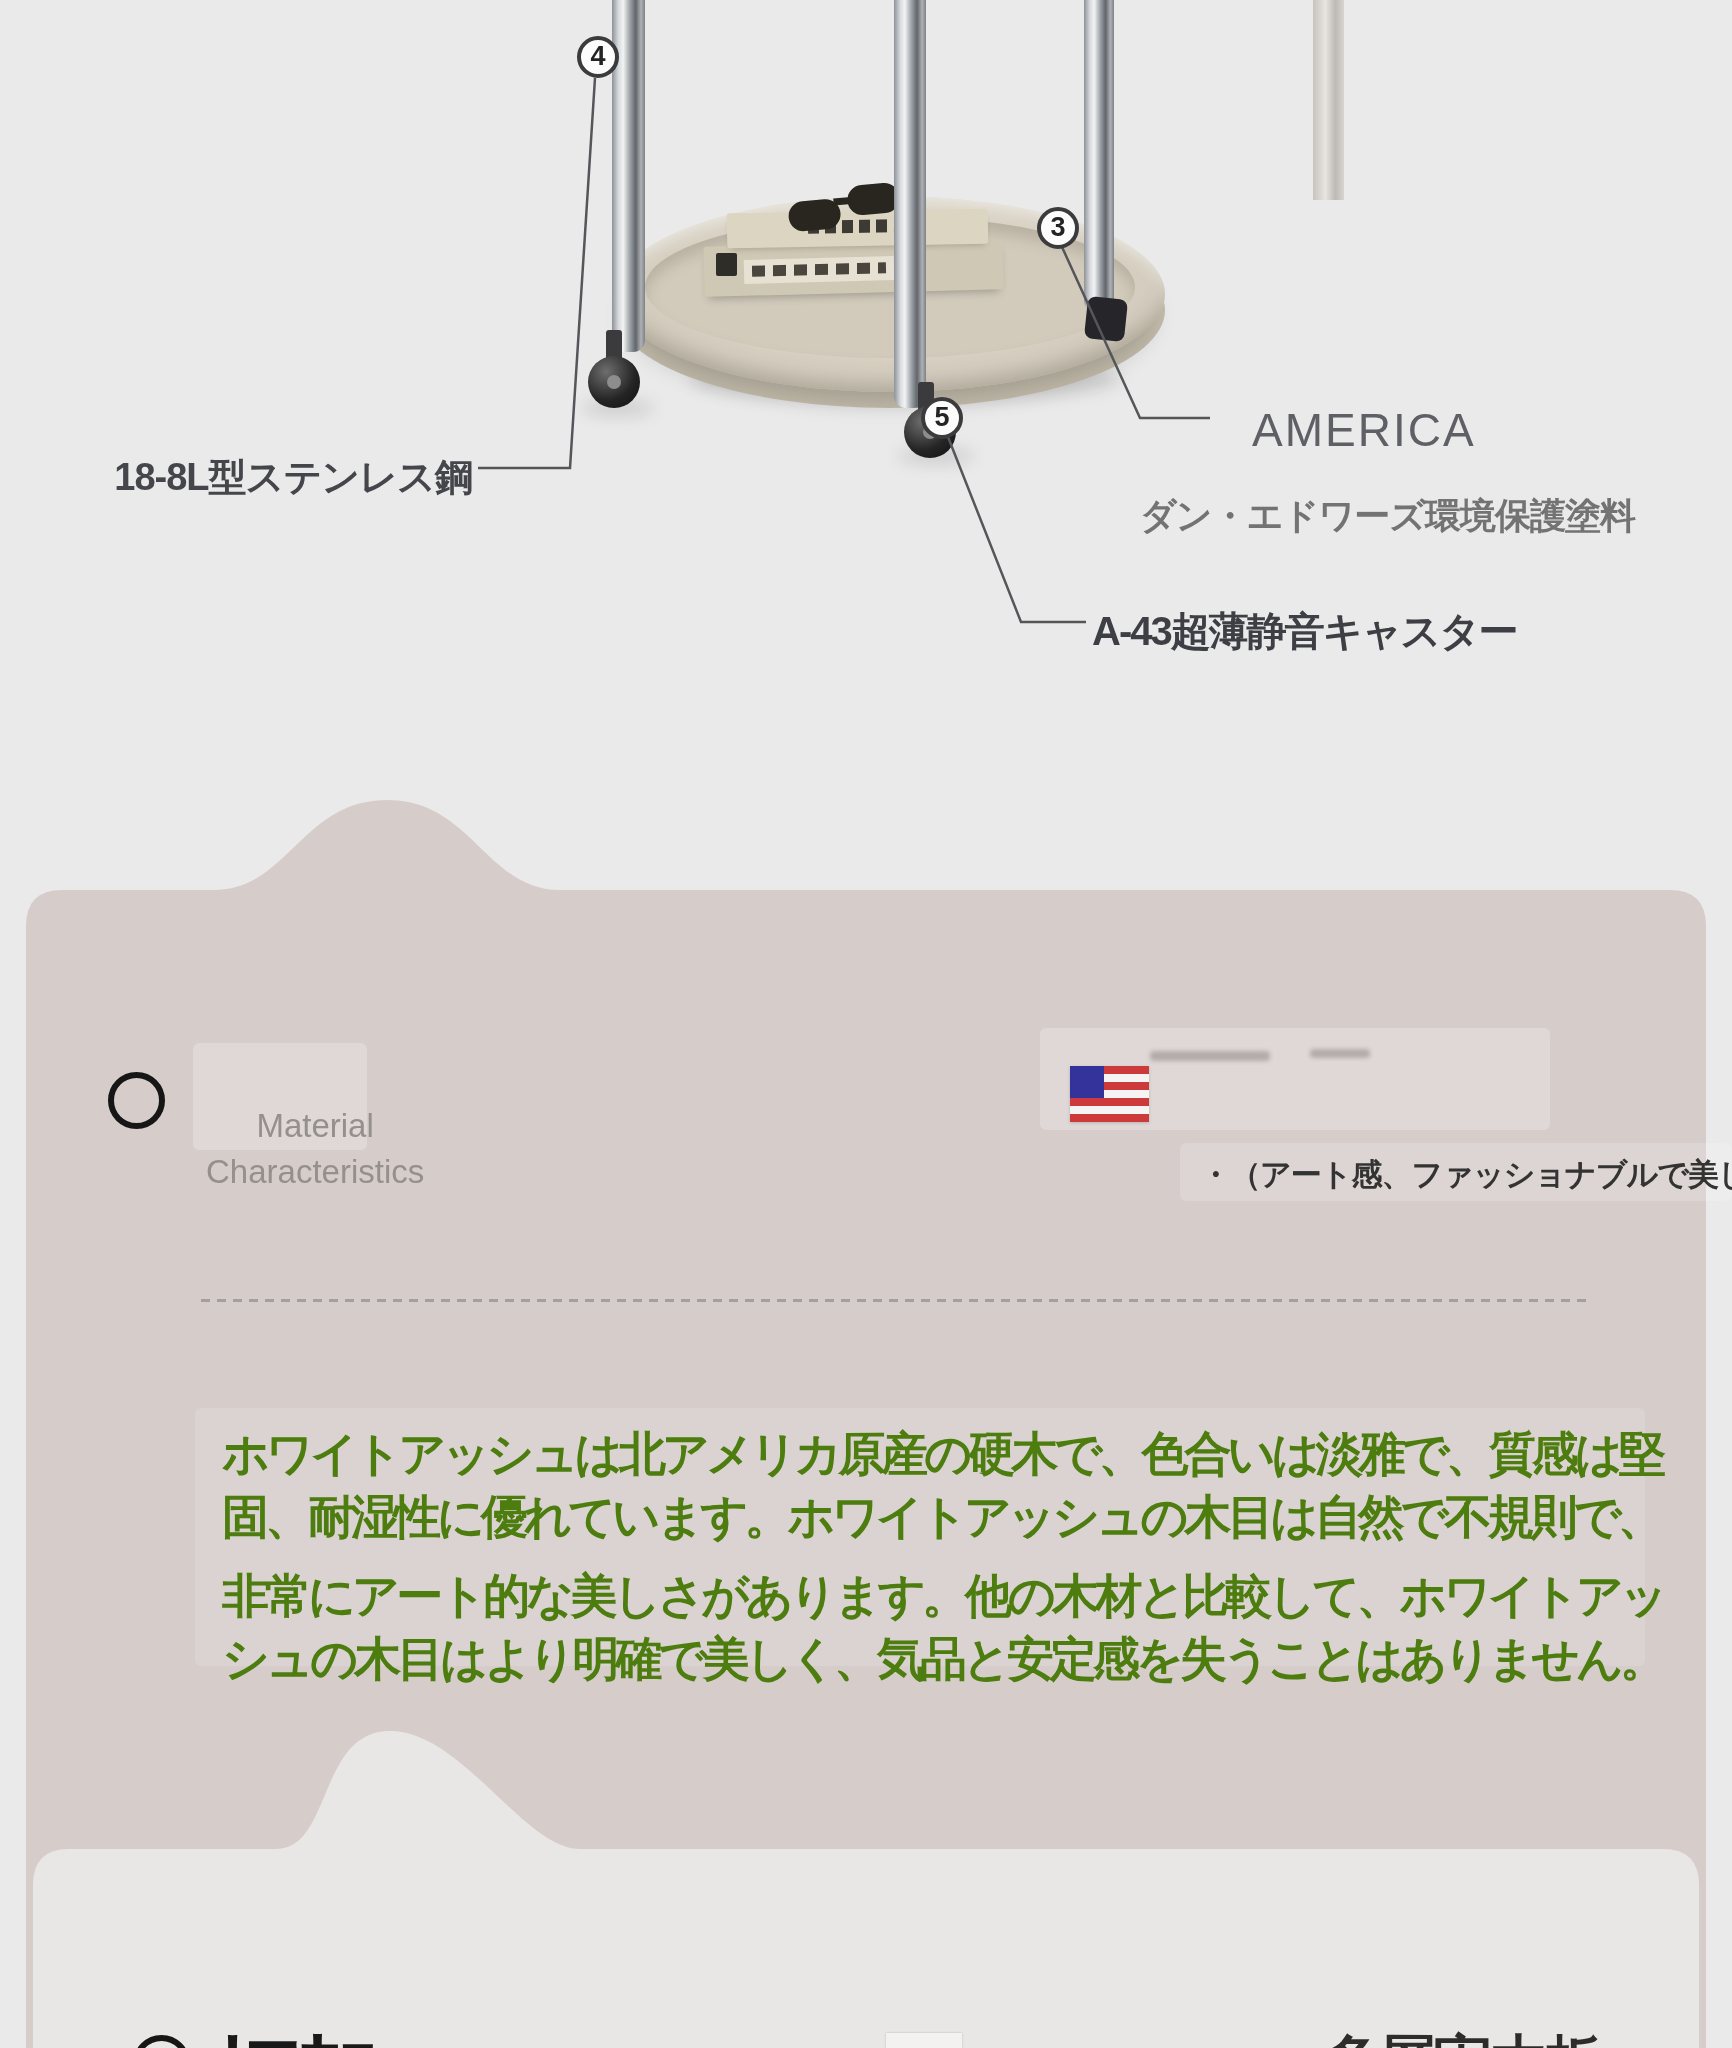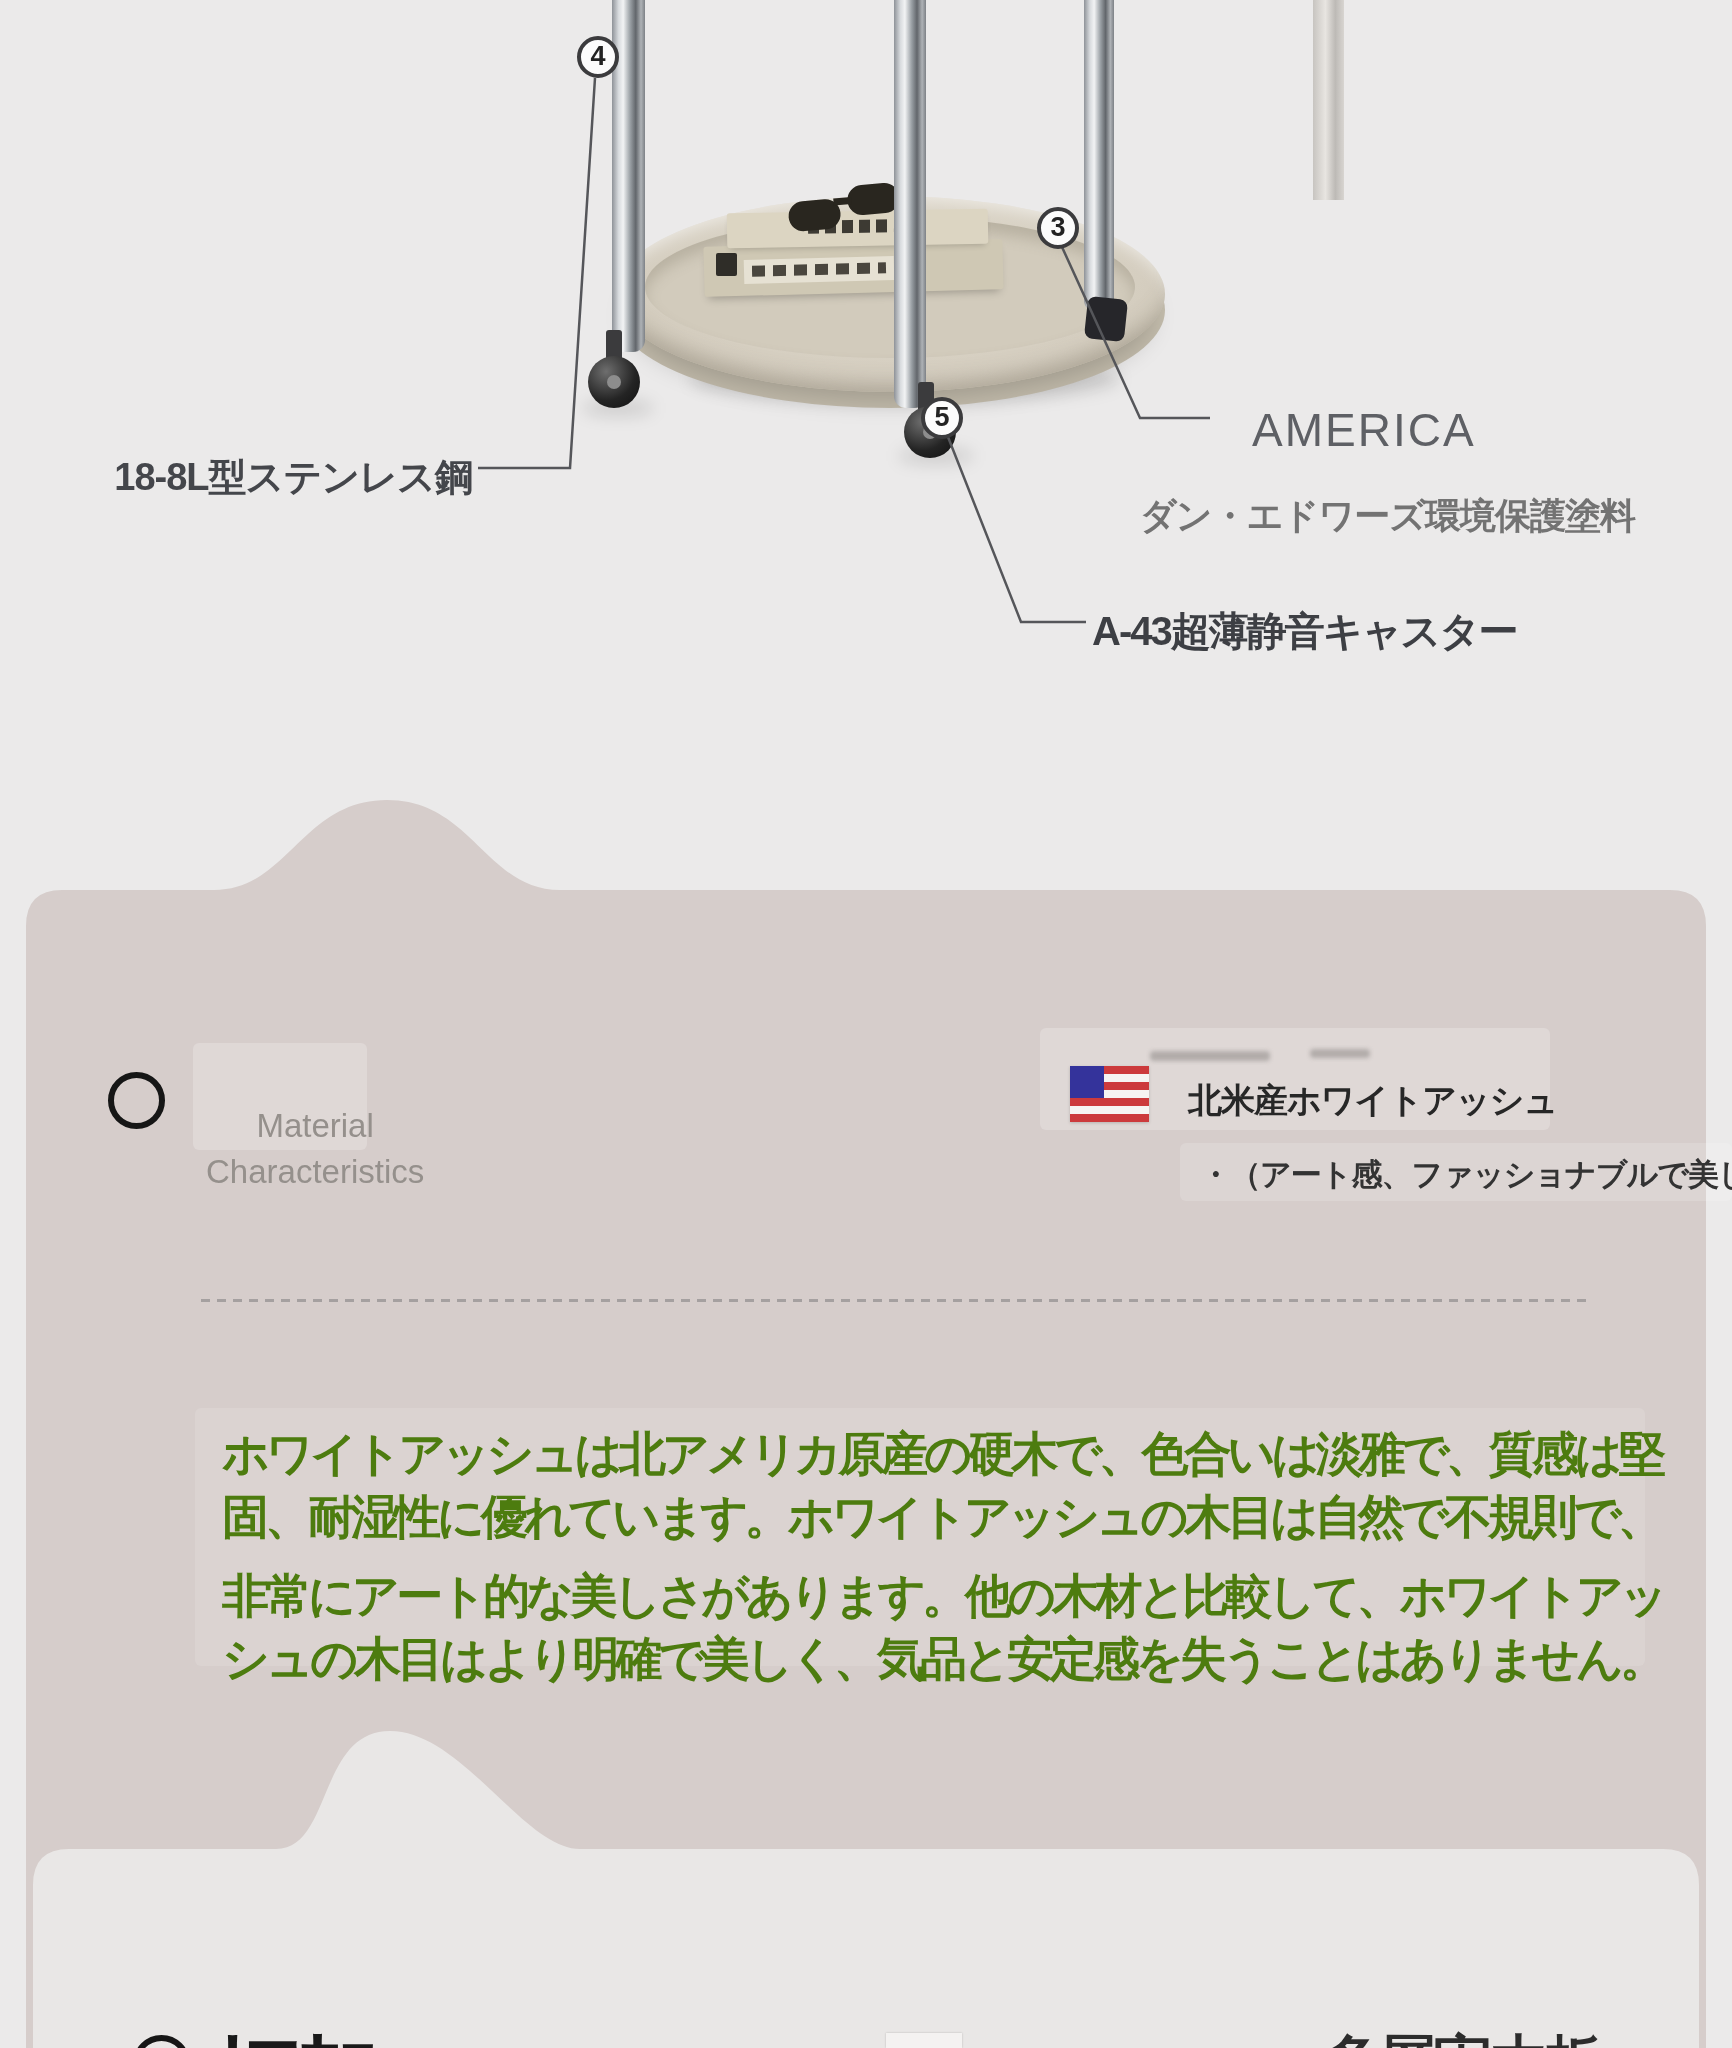--- a/index.html
+++ b/index.html
@@ -117,21 +117,20 @@
 Characteristics</div>
 
   <div class="patch" style="left:1040px;top:1028px;width:510px;height:102px;"></div>
   <div class="patch" style="left:1180px;top:1143px;width:552px;height:58px;background:rgba(255,255,255,.16);"></div>
   <div class="smudge" style="left:1150px;top:1051px;width:120px;height:10px;"></div>
   <div class="smudge" style="left:1310px;top:1049px;width:60px;height:9px;"></div>
 
   <div class="flag" style="left:1070px;top:1066px;">
     <div class="canton"></div>
   </div>
-  <div class="jp-bold" style="left:1188px;top:1078px;font-size:34px;letter-spacing:-1px;color:#272727;">北米産ホワイトアッシュ</div>
   <div class="jp-bold" style="left:1200px;top:1154px;font-size:31px;letter-spacing:-1px;color:#333333;">・（アート感、ファッショナブルで美しい</div>
 
   <div class="dashes" style="left:201px;top:1299px;width:1392px;"></div>
 
   <div class="patch" style="left:195px;top:1408px;width:1450px;height:258px;background:rgba(255,255,255,.13);"></div>
   <div style="left:222px;top:1422px;">
     <div class="para-line" style="position:relative;">ホワイトアッシュは北アメリカ原産の硬木で、色合いは淡雅で、質感は堅</div>
     <div class="para-line" style="position:relative;">固、耐湿性に優れています。ホワイトアッシュの木目は自然で不規則で、</div>
     <div class="para-line" style="position:relative;margin-top:16px;">非常にアート的な美しさがあります。他の木材と比較して、ホワイトアッ</div>
     <div class="para-line" style="position:relative;">シュの木目はより明確で美しく、気品と安定感を失うことはありません。</div>

